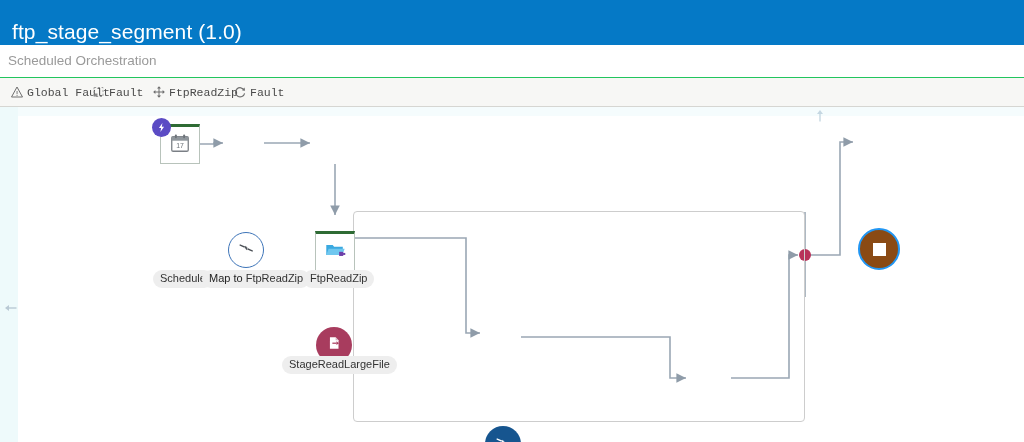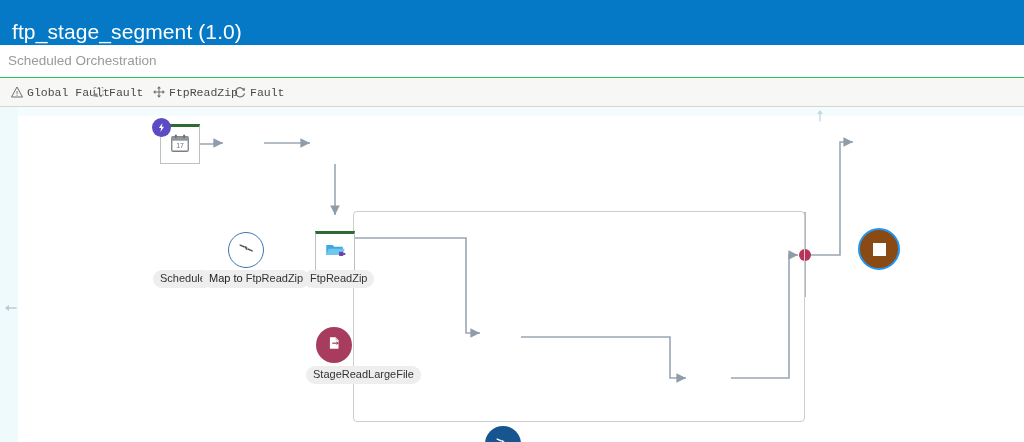--- a/index.html
+++ b/index.html
@@ -361,21 +361,21 @@
       <span>
         <svg viewBox="0 0 22 22" width="18" height="18">
           <path d="M6 4 L13 4 L16.5 7.5 L16.5 18 L6 18 Z" fill="#ffffff"></path>
           <path d="M13 4 L13 7.5 L16.5 7.5 Z" fill="#d6b3c2"></path>
           <path d="M9 10.5 L14 10.5 L14 12 L9 12 Z" fill="#a83c5e"></path>
           <path d="M14 9 L17 11.2 L14 13.4 Z" fill="#a83c5e"></path>
         </svg>
       </span>
     </div>
   </div>
-  <div class="lbl" style="left:282px; top:259px;margin-left:24px;">
+  <div class="lbl" style="left:282px; top:249px;">
     <span class="reg">StageReadLargeFile</span>
   </div>
 
   <div class="node" style="left:485px; top:319px;">
     <div class="circ-node circ-filled">
       <span>
         <svg viewBox="0 0 22 22" width="18" height="18">
           <g fill="#ffffff">
             <path d="M3.5 6.5 L10 9.3 L9 10.8 L3 8 Z"></path>
             <path d="M10.2 8.2 L12.6 10.4 L9.6 11.6 Z"></path>

